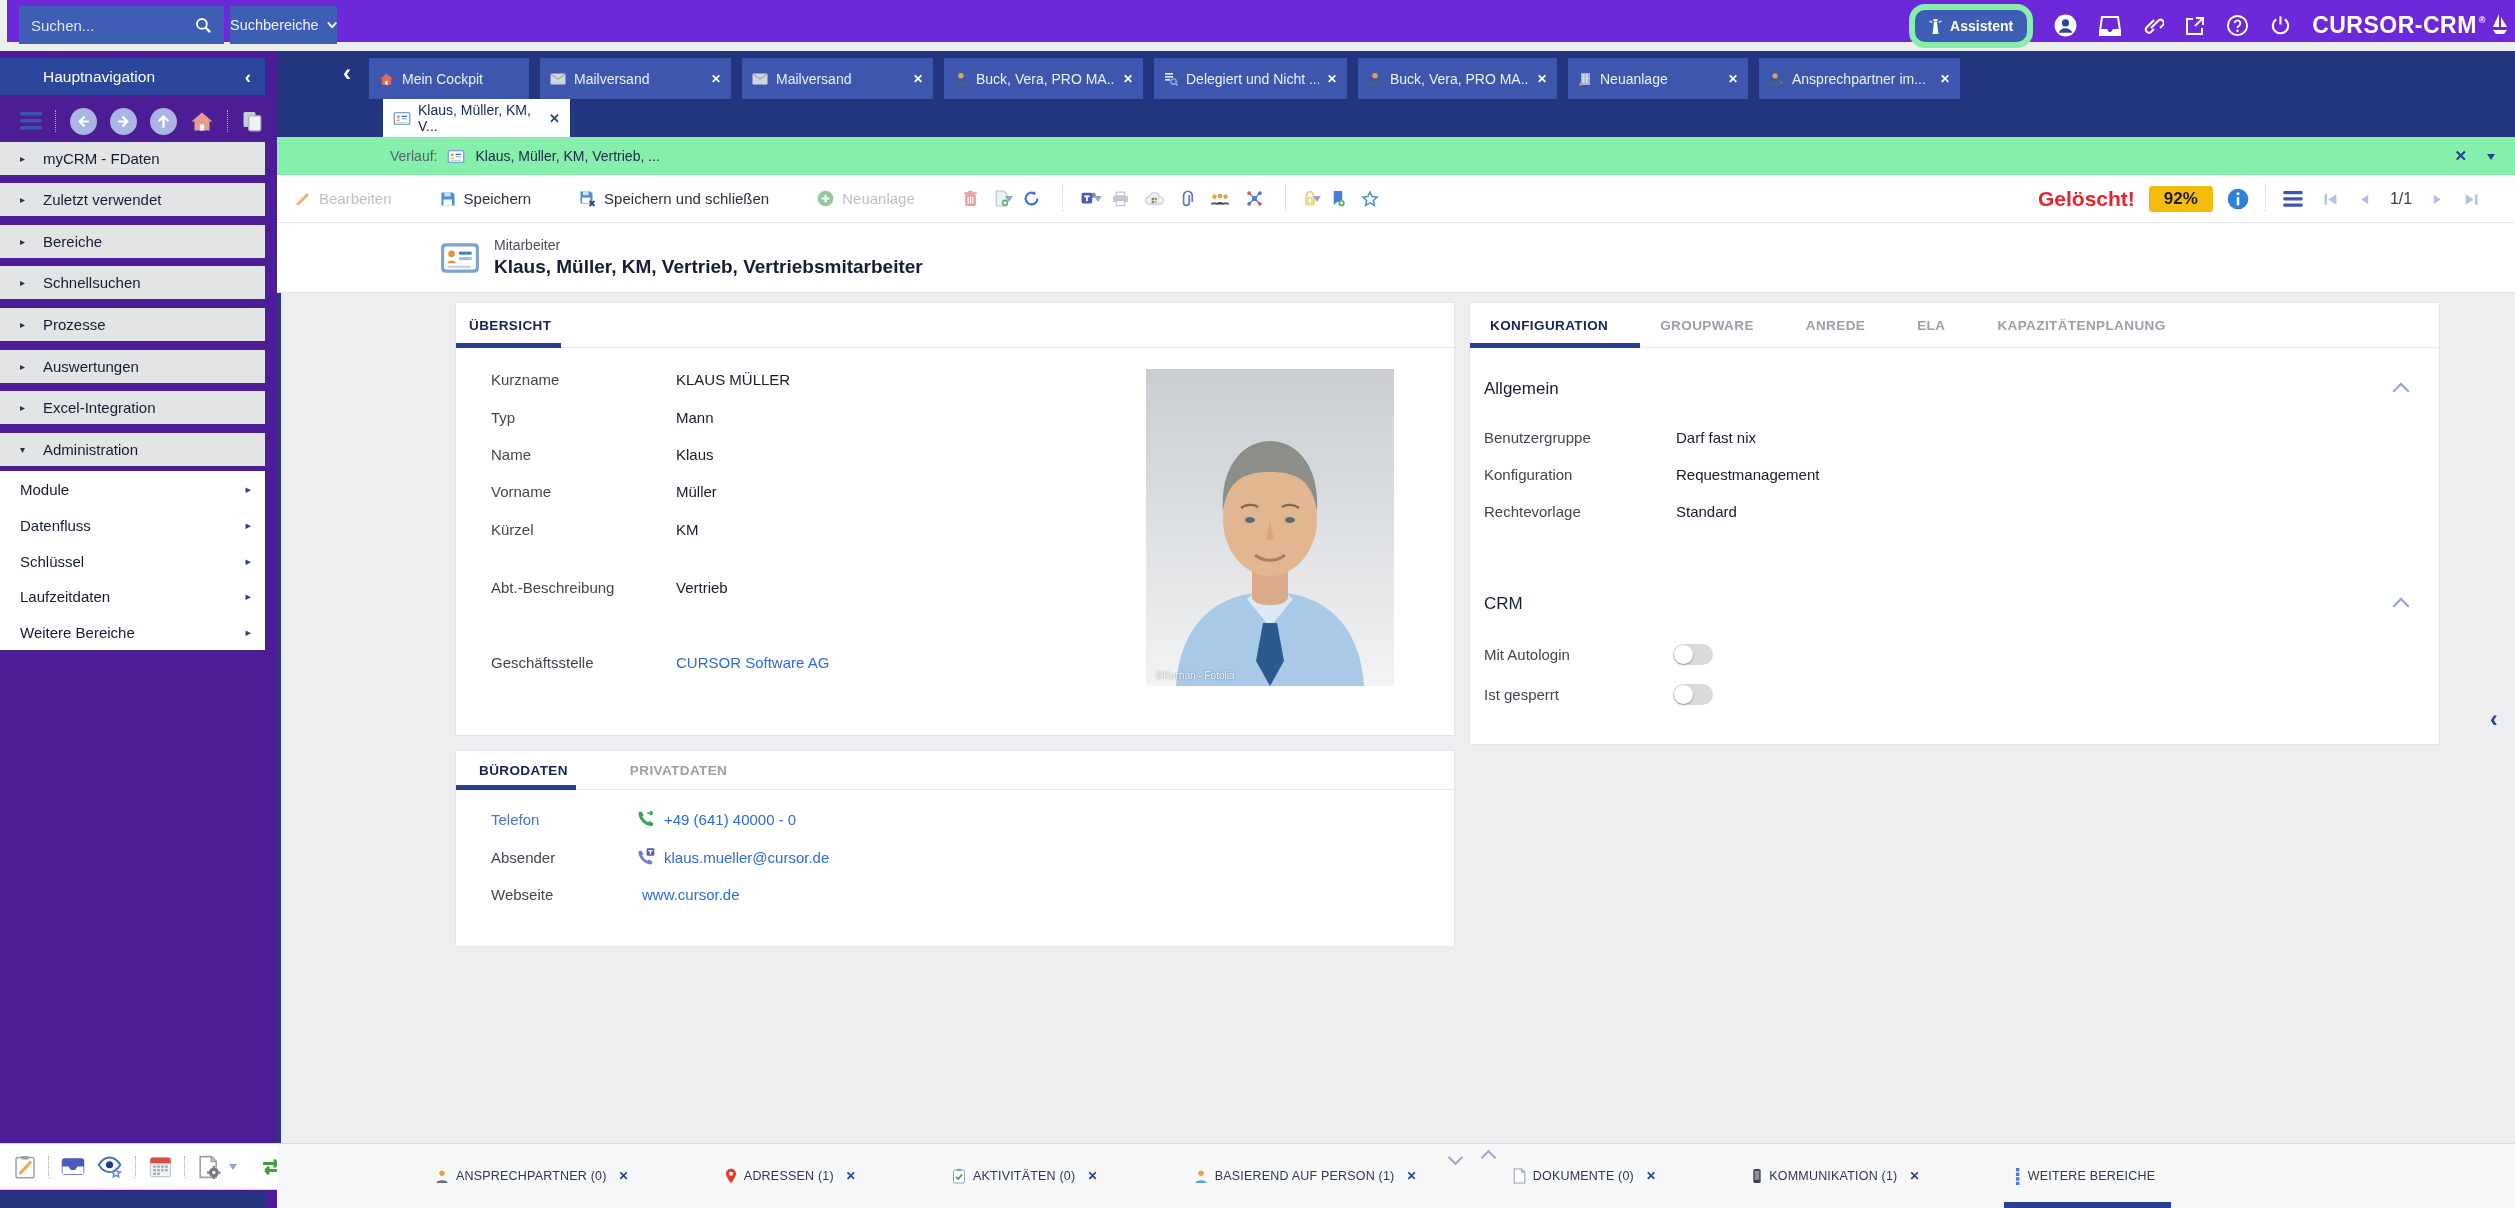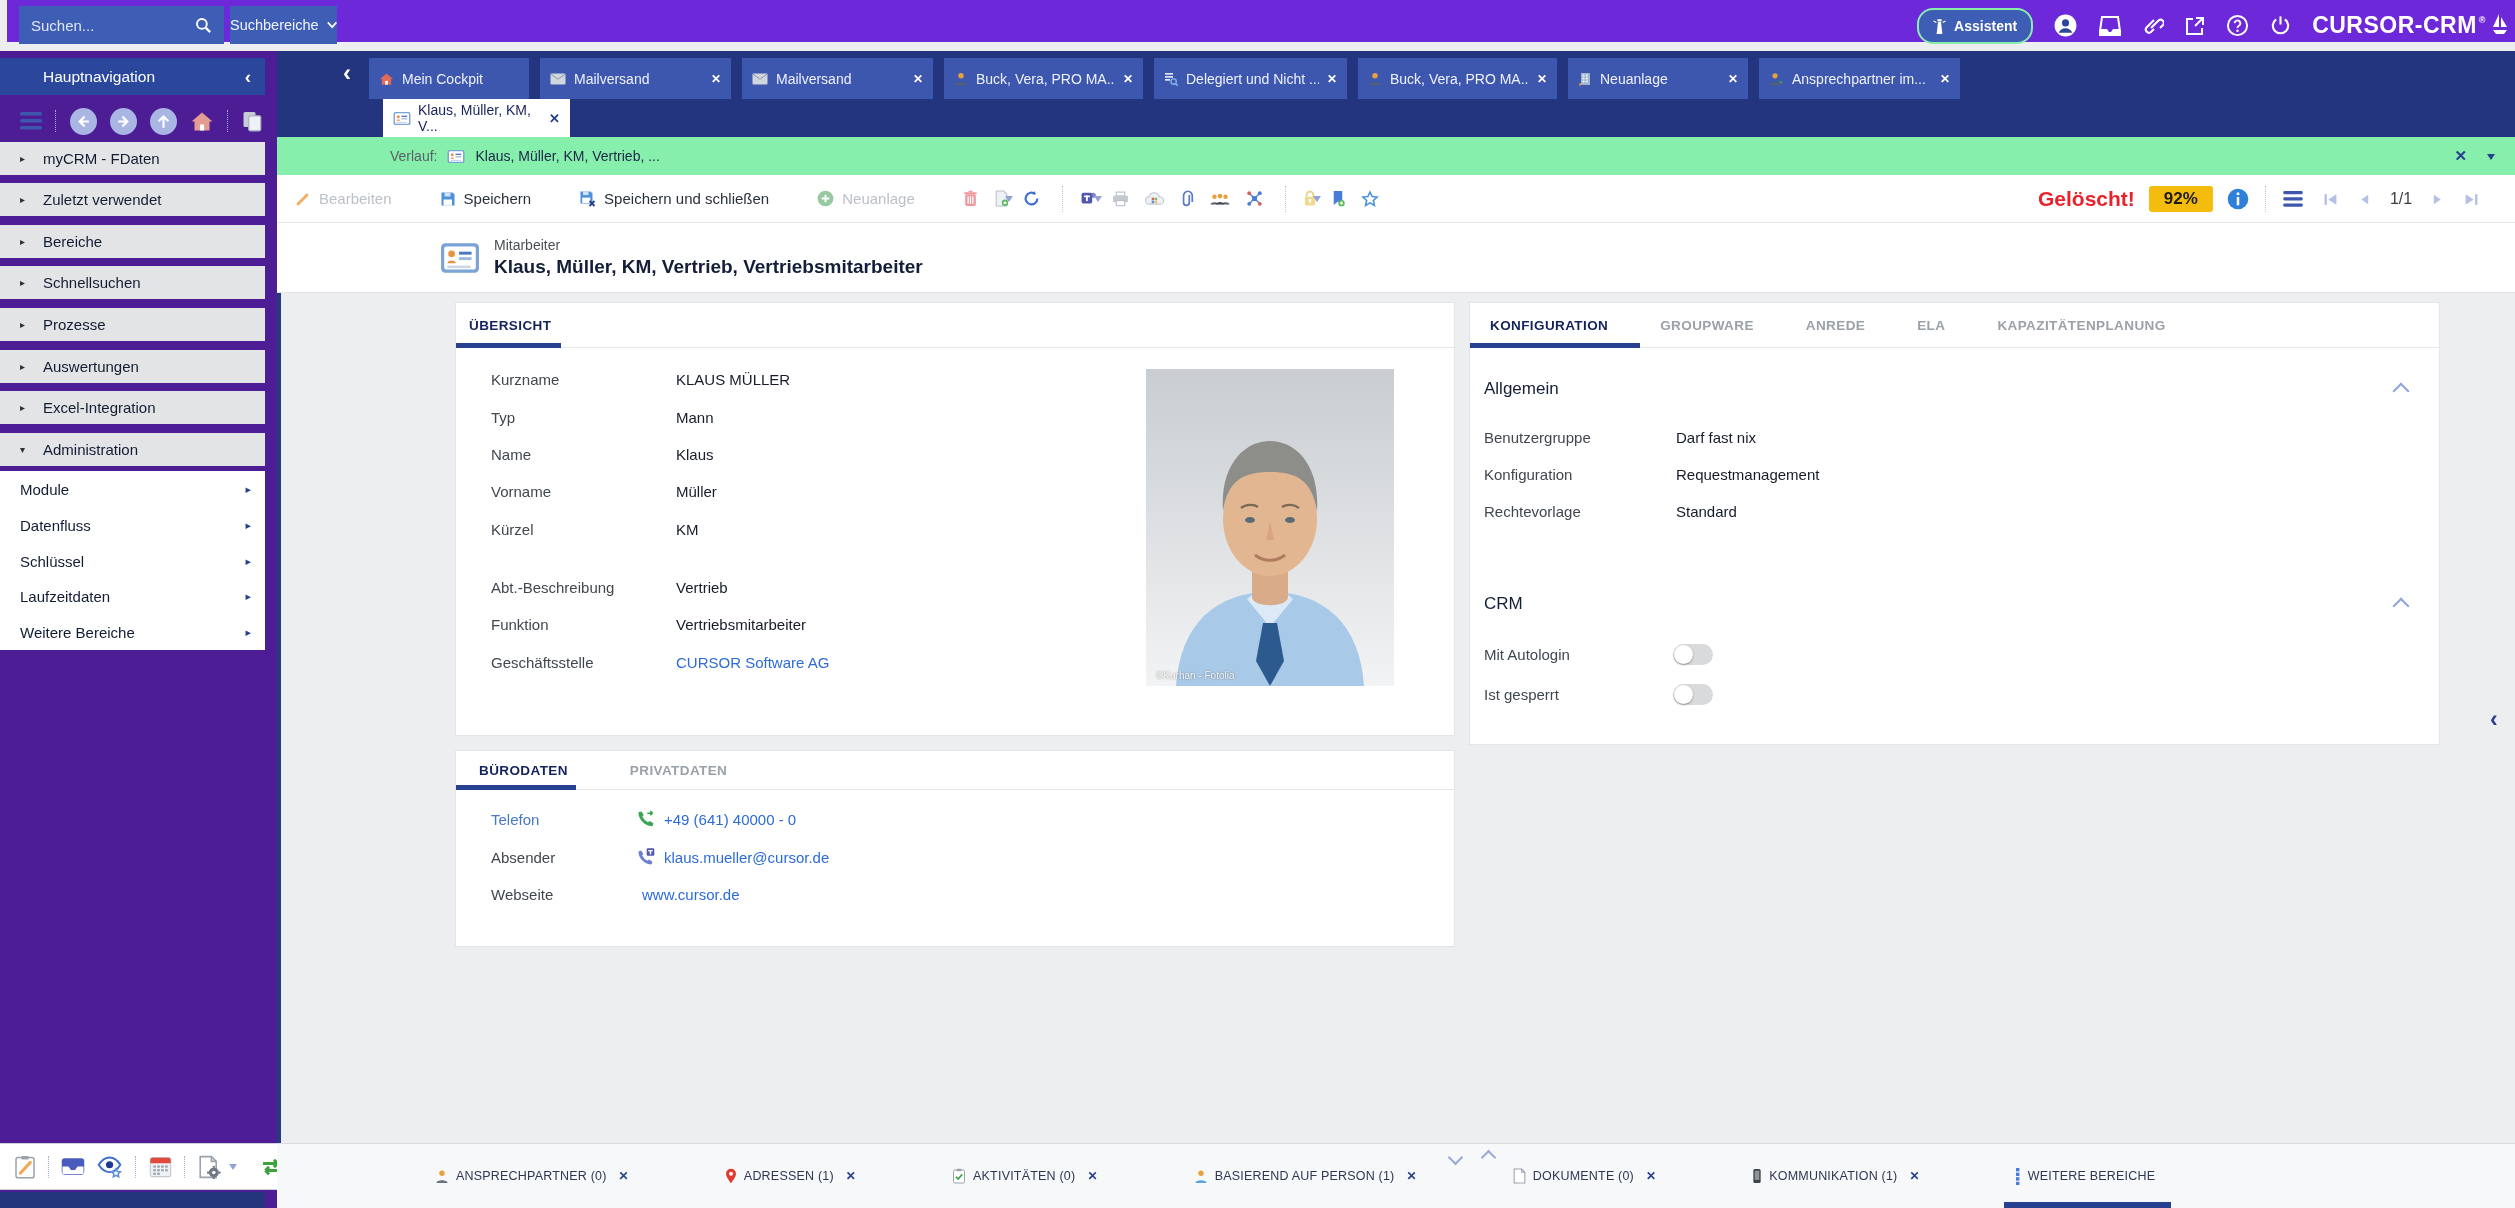--- a/index.html
+++ b/index.html
@@ -7,21 +7,21 @@
        font-family:"Liberation Sans",sans-serif;background:#eceef0;color:#161c2a}
   svg{display:block}
   
   .topbar{position:absolute;left:7px;top:0;width:2515px;height:42px;background:#6d28d9;color:#fff}
   .searchbox{position:absolute;left:12px;top:6px;width:205px;height:38px;background:#3e5db4;
              display:flex;align-items:center;padding:0 12px;box-sizing:border-box;font-size:15px;color:#dfe6f7}
   .searchbox .ph{flex:1}
   .domains{position:absolute;left:223px;top:6px;width:107px;height:38px;background:#3e5db4;
            display:flex;align-items:center;justify-content:center;gap:8px;font-size:14.5px;color:#f0f3fb}
   .topright{position:absolute;right:13px;top:0;height:51px;display:flex;align-items:center;gap:20px}
-  .assist{height:32px;border:2px solid #86efac;border-radius:16px;background:#3e5db4;
+  .assist{height:32px;border:6px solid #86efac;border-radius:16px;background:#3e5db4;
           display:flex;align-items:center;gap:8px;padding:0 14px;font-weight:bold;font-size:14px;color:#fff}
   .brand{font-size:23px;font-weight:bold;letter-spacing:.5px;display:flex;align-items:flex-start;gap:2px}
   .brand sup{font-size:9px;margin-top:3px}
   
   .sidebar{position:absolute;left:0;top:51px;width:301px;height:1157px;background:#4c1d95}
   .stitle{position:absolute;left:0;top:7px;width:265px;height:37px;background:#2b479c;color:#fff;
           display:flex;align-items:center;padding-left:43px;box-sizing:border-box;font-size:15.5px}
   .scollapse{margin-left:auto;margin-right:14px;font-size:19px;font-weight:bold;line-height:1}
   .stools{position:absolute;left:0;top:50px;width:310px;height:40px;display:flex;align-items:center;padding-left:20px;gap:13px}
   .vsep{width:1px;height:22px;border-left:1px dotted #9fb0d8}
@@ -727,24 +727,20 @@
         <span class="fvalue">Müller</span>
       </div>
     <div class="frow" style="top:218px">
         <span class="flabel">Kürzel</span>
         <span class="fvalue">KM</span>
       </div>
     <div class="frow" style="top:276px">
         <span class="flabel">Abt.-Beschreibung</span>
         <span class="fvalue">Vertrieb</span>
       </div>
-    <div class="frow" style="top:313px">
-        <span class="flabel">Funktion</span>
-        <span class="fvalue">Vertriebsmitarbeiter</span>
-      </div>
     <div class="frow" style="top:351px">
         <span class="flabel">Geschäftsstelle</span>
         <span class="fvalue link">CURSOR Software AG</span>
       </div>
     <div class="photo">
       <svg viewBox="0 0 248 317" width="248" height="317">
         <defs>
             <linearGradient id="pbg" x1="0" y1="0" x2="0" y2="1">
               <stop offset="0" stop-color="#c9cdd1"></stop>
               <stop offset="1" stop-color="#f2f3f4"></stop>

